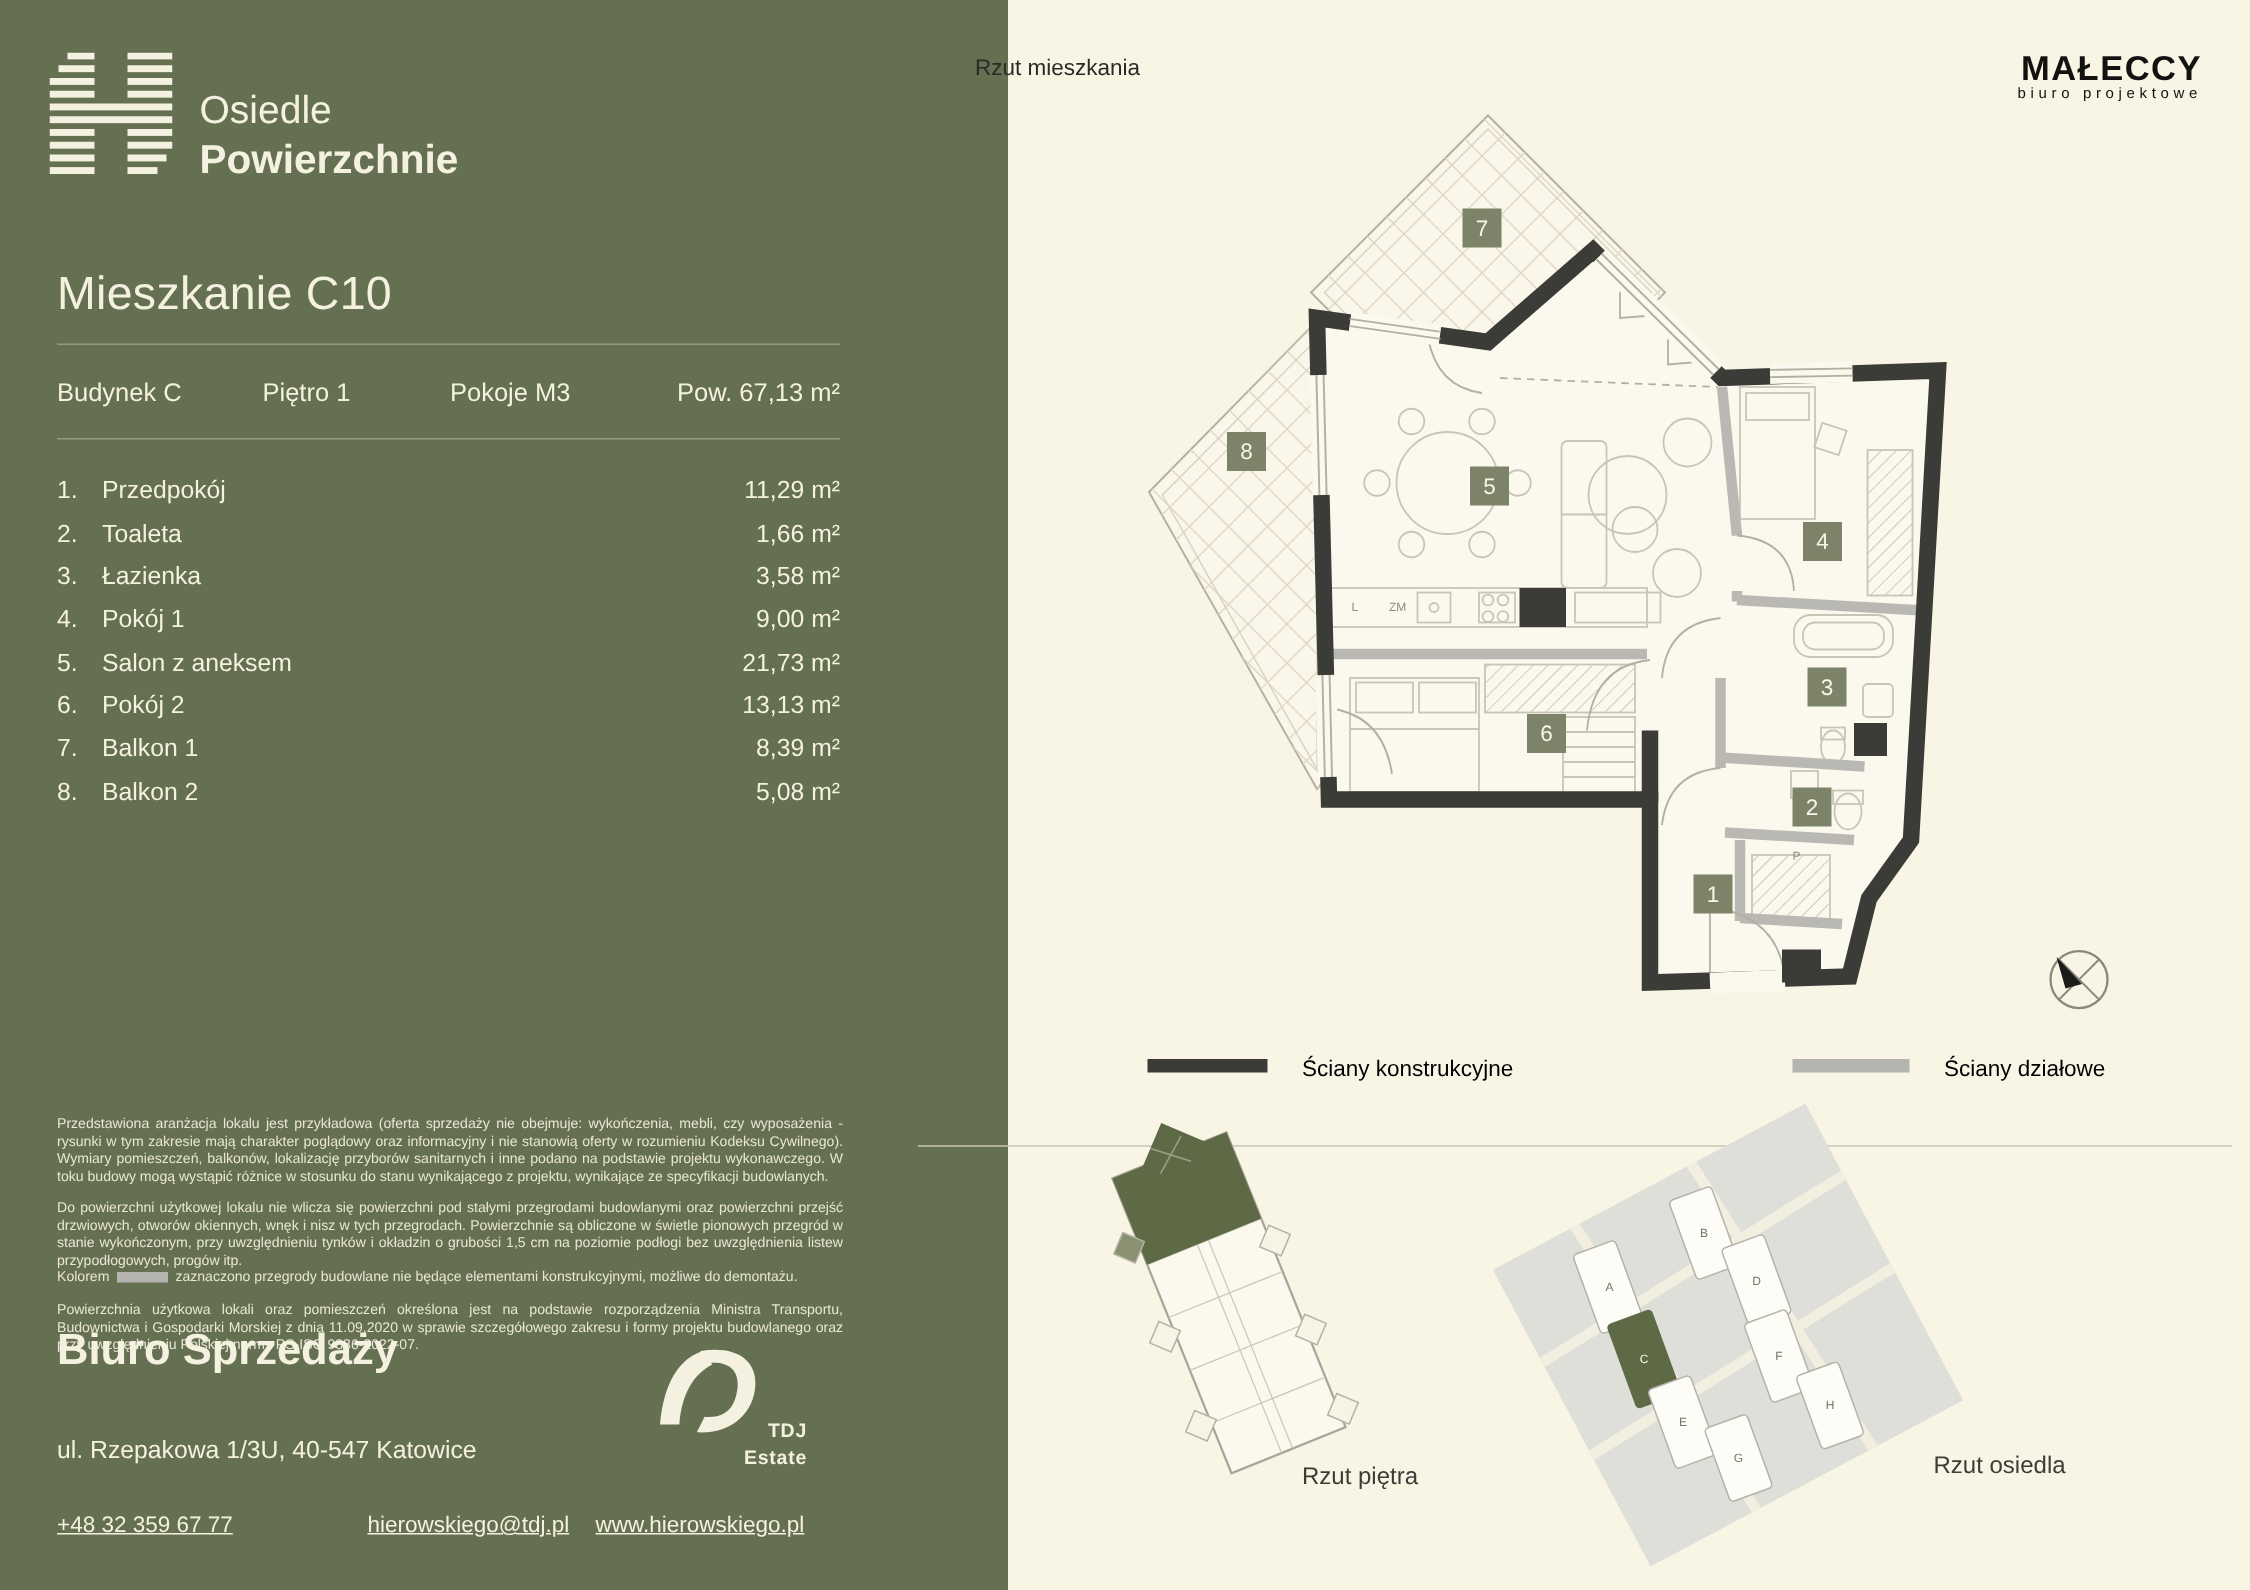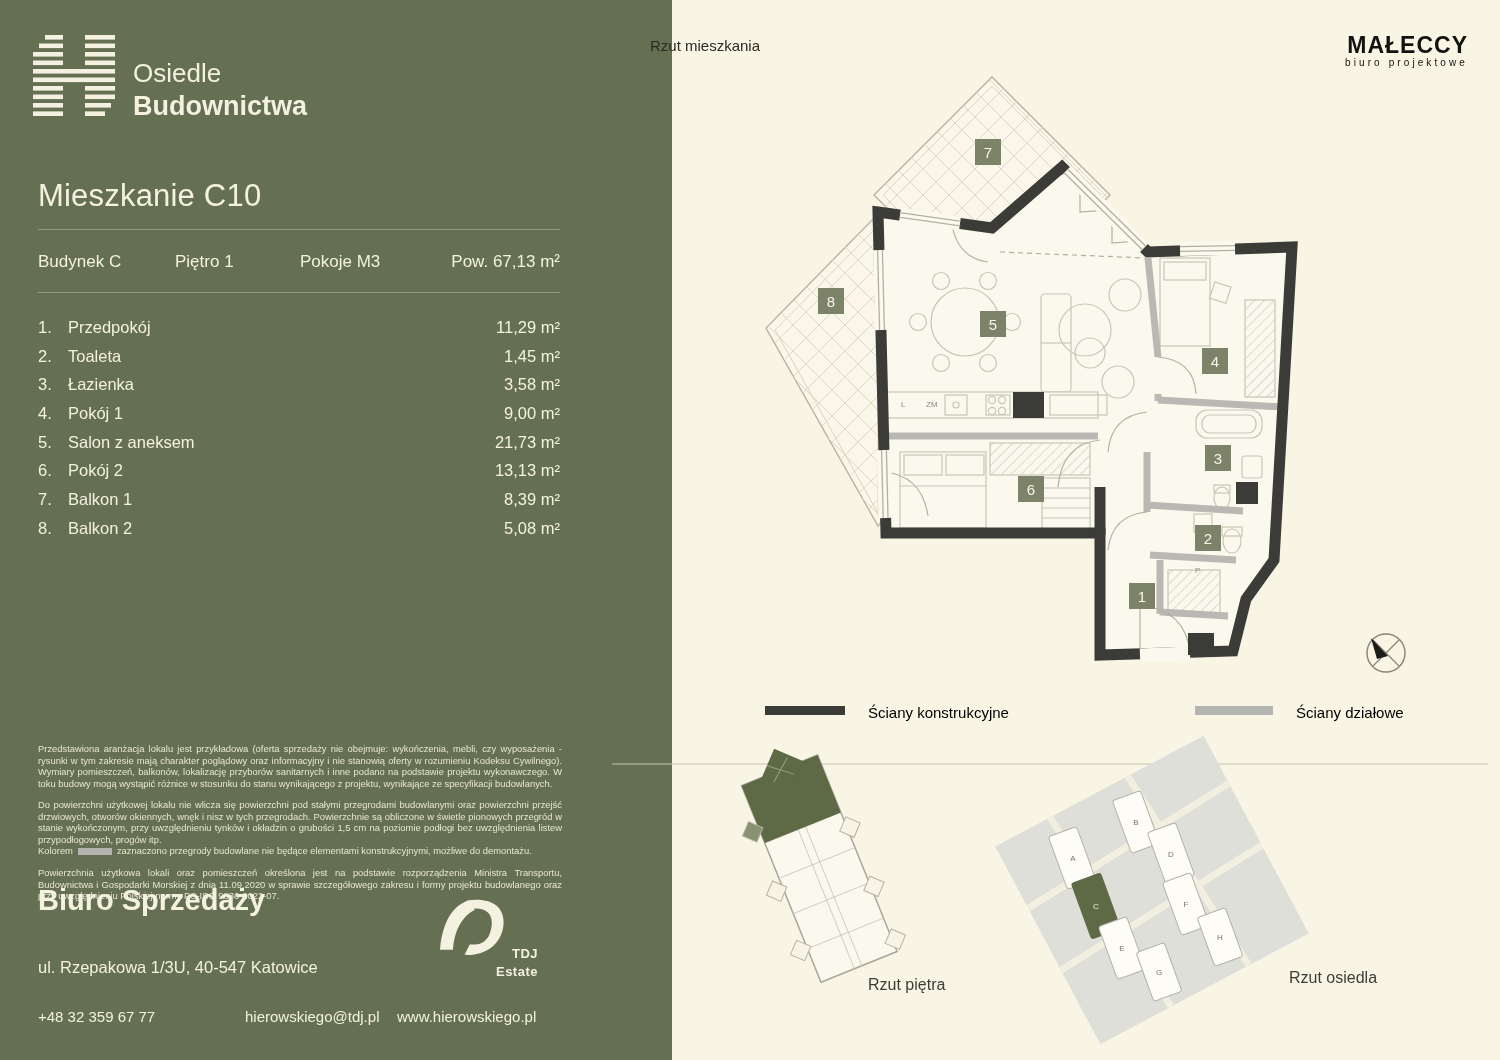--- a/index.html
+++ b/index.html
@@ -21,21 +21,21 @@
   .room-list { position:absolute; left:38px; top:313px; width:522px; }
   .room-row { position:relative; height:28.7px; font-size:16.5px; }
   .room-row .no { position:absolute; left:0; top:5px; }
   .room-row .nm { position:absolute; left:30px; top:5px; }
   .room-row .ar { position:absolute; right:0; top:5px; }
   .legal { position:absolute; left:38px; width:524px; color:#e9e6d5; font-size:9.4px; line-height:11.6px; text-align:justify; }
   .lp1{ top:743px; } .lp2{ top:799px; } .lp3{ top:845px; } .lp4{ top:867px; }
   .swatch { display:inline-block; width:34px; height:7px; background:#b4b4b0; margin:0 5px; vertical-align:middle; }
   .office-title { position:absolute; left:38px; top:884px; font-size:29px; font-weight:700; }
   .office-addr { position:absolute; left:38px; top:958px; font-size:16.5px; }
-  .contact { position:absolute; top:1008px; font-size:15px; white-space:nowrap; }
+  .contact { position:absolute; top:1008px; font-size:15px; white-space:nowrap;text-decoration:underline; }
   .c-phone{ left:38px; } .c-email{ left:245px; } .c-web{ left:397px; }
   .tdj { position:absolute; left:428px; top:898px; width:110px; height:95px; }
   .tdj-txt { position:absolute; right:0; font-weight:bold; font-size:13px; text-align:right; letter-spacing:0.5px; }
   .t1{ top:48px; } .t2{ top:66px; }
 
   
   .plan-title { position:absolute; left:650px; top:37px; font-size:15px; color:#29292473; color:#2a2a26; }
   .studio { position:absolute; right:32px; top:33px; text-align:right; color:#121210; }
   .studio .s1 { font-size:23px; font-weight:bold; letter-spacing:1px; line-height:24px; }
   .studio .s2 { font-size:10px; letter-spacing:3.1px; }
@@ -74,21 +74,21 @@
         <rect x="0" y="59.5" width="30" height="4.6"></rect>
           <rect x="52" y="59.5" width="30" height="4.6"></rect>
         <rect x="0" y="68" width="30" height="4.6"></rect>
           <rect x="52" y="68" width="26" height="4.6"></rect>
         <rect x="0" y="76.4" width="30" height="4.6"></rect>
           <rect x="52" y="76.4" width="20" height="4.6"></rect>
       </g>
     </svg>
     <div class="brand-text">
       <div class="b1">Osiedle</div>
-      <div class="b2">Budownictwa</div>
+      <div class="b2">Powierzchnie</div>
     </div>
 
     <h1 class="apt-title">Mieszkanie C10</h1>
     <div class="hr hr1"></div>
 
     <div class="meta-row">
       <span class="m1">Budynek C</span>
       <span class="m2">Piętro 1</span>
       <span class="m3">Pokoje M3</span>
       <span class="m4">Pow. 67,13 m²</span>
@@ -97,21 +97,21 @@
 
     <div class="room-list">
       <div class="room-row">
           <span class="no">1.</span>
           <span class="nm">Przedpokój</span>
           <span class="ar">11,29 m²</span>
         </div>
       <div class="room-row">
           <span class="no">2.</span>
           <span class="nm">Toaleta</span>
-          <span class="ar">1,45 m²</span>
+          <span class="ar">1,66 m²</span>
         </div>
       <div class="room-row">
           <span class="no">3.</span>
           <span class="nm">Łazienka</span>
           <span class="ar">3,58 m²</span>
         </div>
       <div class="room-row">
           <span class="no">4.</span>
           <span class="nm">Pokój 1</span>
           <span class="ar">9,00 m²</span>

